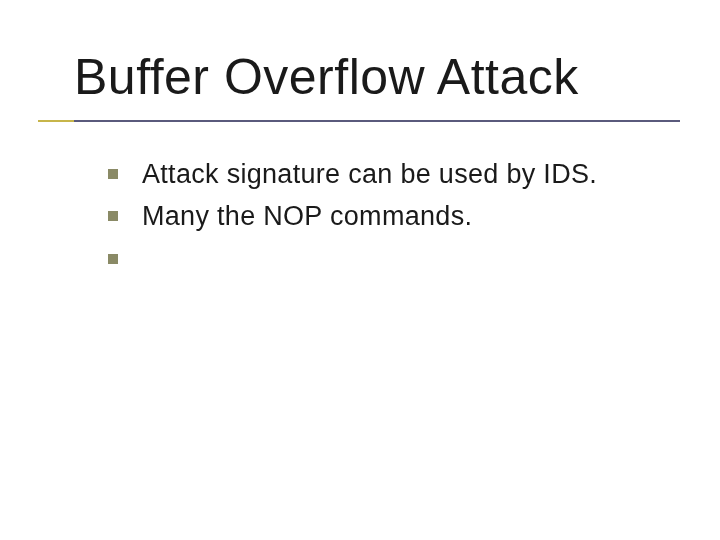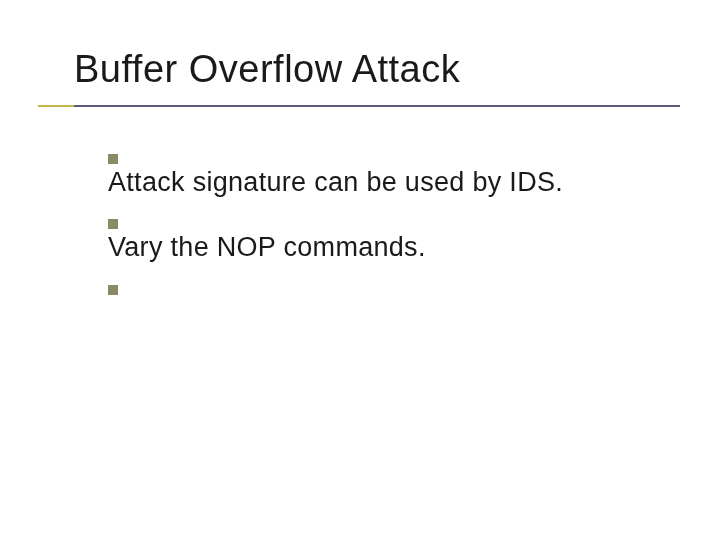--- a/index.html
+++ b/index.html
@@ -29,35 +29,34 @@
     }
     .title-accent {
       position: absolute;
       left: -36px;
       bottom: -2px;
       width: 36px;
       height: 2px;
       background: #c7b54a;
     }
     .title {
-      font-size: 38px;
+      font-size: 50px;
       font-weight: 400;
       color: #1a1a1a;
       letter-spacing: 0.5px;
     }
     .content {
       margin-top: 34px;
       margin-left: 108px;
       margin-right: 60px;
     }
     .bullet-row {
       display: flex;
       align-items: flex-start;
       margin-bottom: 6px;
-      flex-direction: column;
     }
     .bullet {
       width: 10px;
       height: 10px;
       background: #8a8a66;
       margin-top: 13px;
       margin-right: 24px;
       flex-shrink: 0;
     }
     .bullet-text {
@@ -75,19 +74,19 @@
     <div class="title-accent"></div>
     <h1 class="title">Buffer Overflow Attack</h1>
   </div>
   <div class="content">
     <div class="bullet-row">
       <div class="bullet"></div>
       <div class="bullet-text">Attack signature can be used by IDS.</div>
     </div>
     <div class="bullet-row">
       <div class="bullet"></div>
-      <div class="bullet-text">Vary the NOP commands.</div>
+      <div class="bullet-text">Many the NOP commands.</div>
     </div>
     <div class="bullet-row">
       <div class="bullet"></div>
     </div>
   </div>
 </div>
 
 </body></html>

